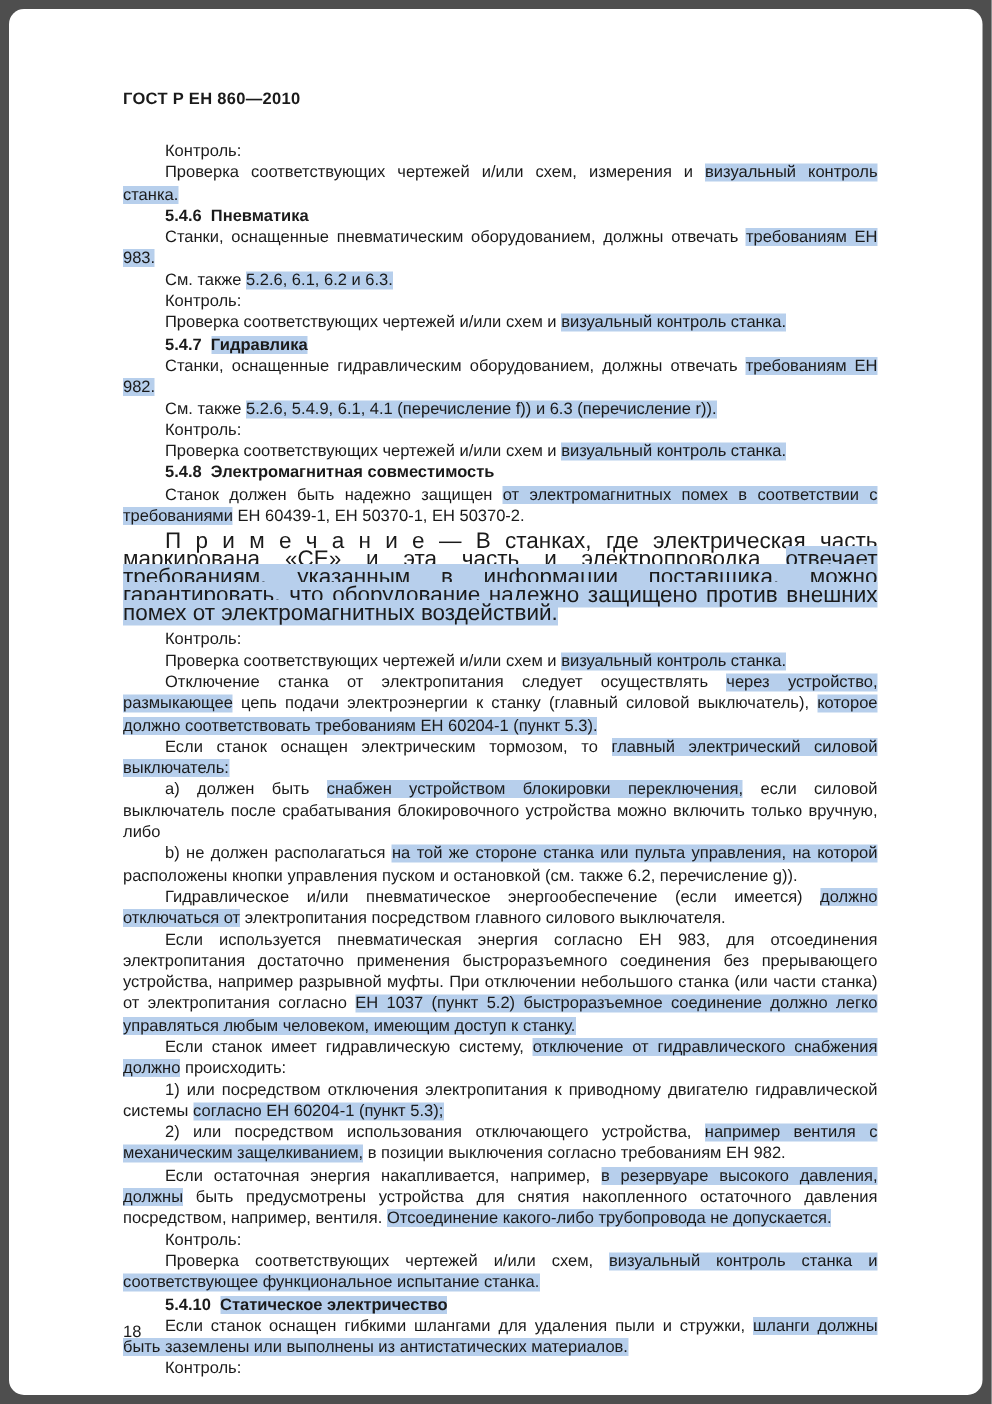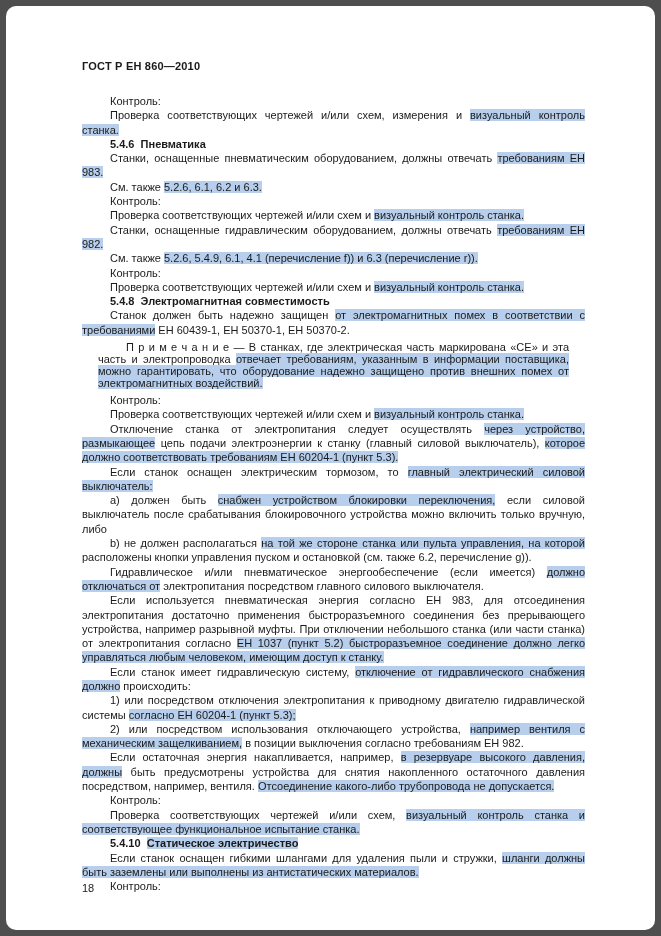--- a/index.html
+++ b/index.html
@@ -40,23 +40,23 @@
     margin:0;
     font-size:11px;
     line-height:14.3px;
     text-align:justify;
     text-indent:28px;
   }
   .page-body p.heading{
     font-weight:bold;
   }
   .page-body p.note{
-    font-size:11px;
+    font-size:15px;
     line-height:12px;
-    margin:4px 16px;
+    margin:4px 0;
   }
   .hl{
     background:var(--highlight);
   }
   .page-number{
     position:absolute;
     left:76px;
     bottom:36px;
     font-size:11px;
     text-align:center;
@@ -69,20 +69,21 @@
   <div class="page">
     <div class="doc-header">ГОСТ Р ЕН 860—2010</div>
     <div class="page-body">
         <p class="para body"><span>Контроль:</span></p>
         <p class="para body"><span>Проверка соответствующих чертежей и/или схем, измерения и </span><span class="hl">визуальный контроль станка.</span></p>
         <p class="para heading"><span>5.4.6&nbsp;&nbsp;Пневматика</span></p>
         <p class="para body"><span>Станки, оснащенные пневматическим оборудованием, должны отвечать </span><span class="hl">требованиям ЕН 983.</span></p>
         <p class="para body"><span>См. также </span><span class="hl">5.2.6, 6.1, 6.2 и 6.3.</span></p>
         <p class="para body"><span>Контроль:</span></p>
         <p class="para body"><span>Проверка соответствующих чертежей и/или схем и </span><span class="hl">визуальный контроль станка.</span></p>
+        <p class="para heading"><span>5.4.7&nbsp;&nbsp;</span><span class="hl">Гидравлика</span></p>
         <p class="para body"><span>Станки, оснащенные гидравлическим оборудованием, должны отвечать </span><span class="hl">требованиям ЕН 982.</span></p>
         <p class="para body"><span>См. также </span><span class="hl">5.2.6, 5.4.9, 6.1, 4.1 (перечисление f)) и 6.3 (перечисление r)).</span></p>
         <p class="para body"><span>Контроль:</span></p>
         <p class="para body"><span>Проверка соответствующих чертежей и/или схем и </span><span class="hl">визуальный контроль станка.</span></p>
         <p class="para heading"><span>5.4.8&nbsp;&nbsp;Электромагнитная совместимость</span></p>
         <p class="para body"><span>Станок должен быть надежно защищен </span><span class="hl">от электромагнитных помех в соответствии с требованиями</span><span> ЕН 60439-1, ЕН 50370-1, ЕН 50370-2.</span></p>
         <p class="para note"><span>П р и м е ч а н и е — В станках, где электрическая часть маркирована «СЕ» и эта часть и электропроводка </span><span class="hl">отвечает требованиям, указанным в информации поставщика, можно гарантировать, что оборудование надежно защищено против внешних помех от электромагнитных воздействий.</span></p>
         <p class="para body"><span>Контроль:</span></p>
         <p class="para body"><span>Проверка соответствующих чертежей и/или схем и </span><span class="hl">визуальный контроль станка.</span></p>
         <p class="para body"><span>Отключение станка от электропитания следует осуществлять </span><span class="hl">через устройство, размыкающее</span><span> цепь подачи электроэнергии к станку (главный силовой выключатель), </span><span class="hl">которое должно соответствовать требованиям ЕН 60204-1 (пункт 5.3).</span></p>

